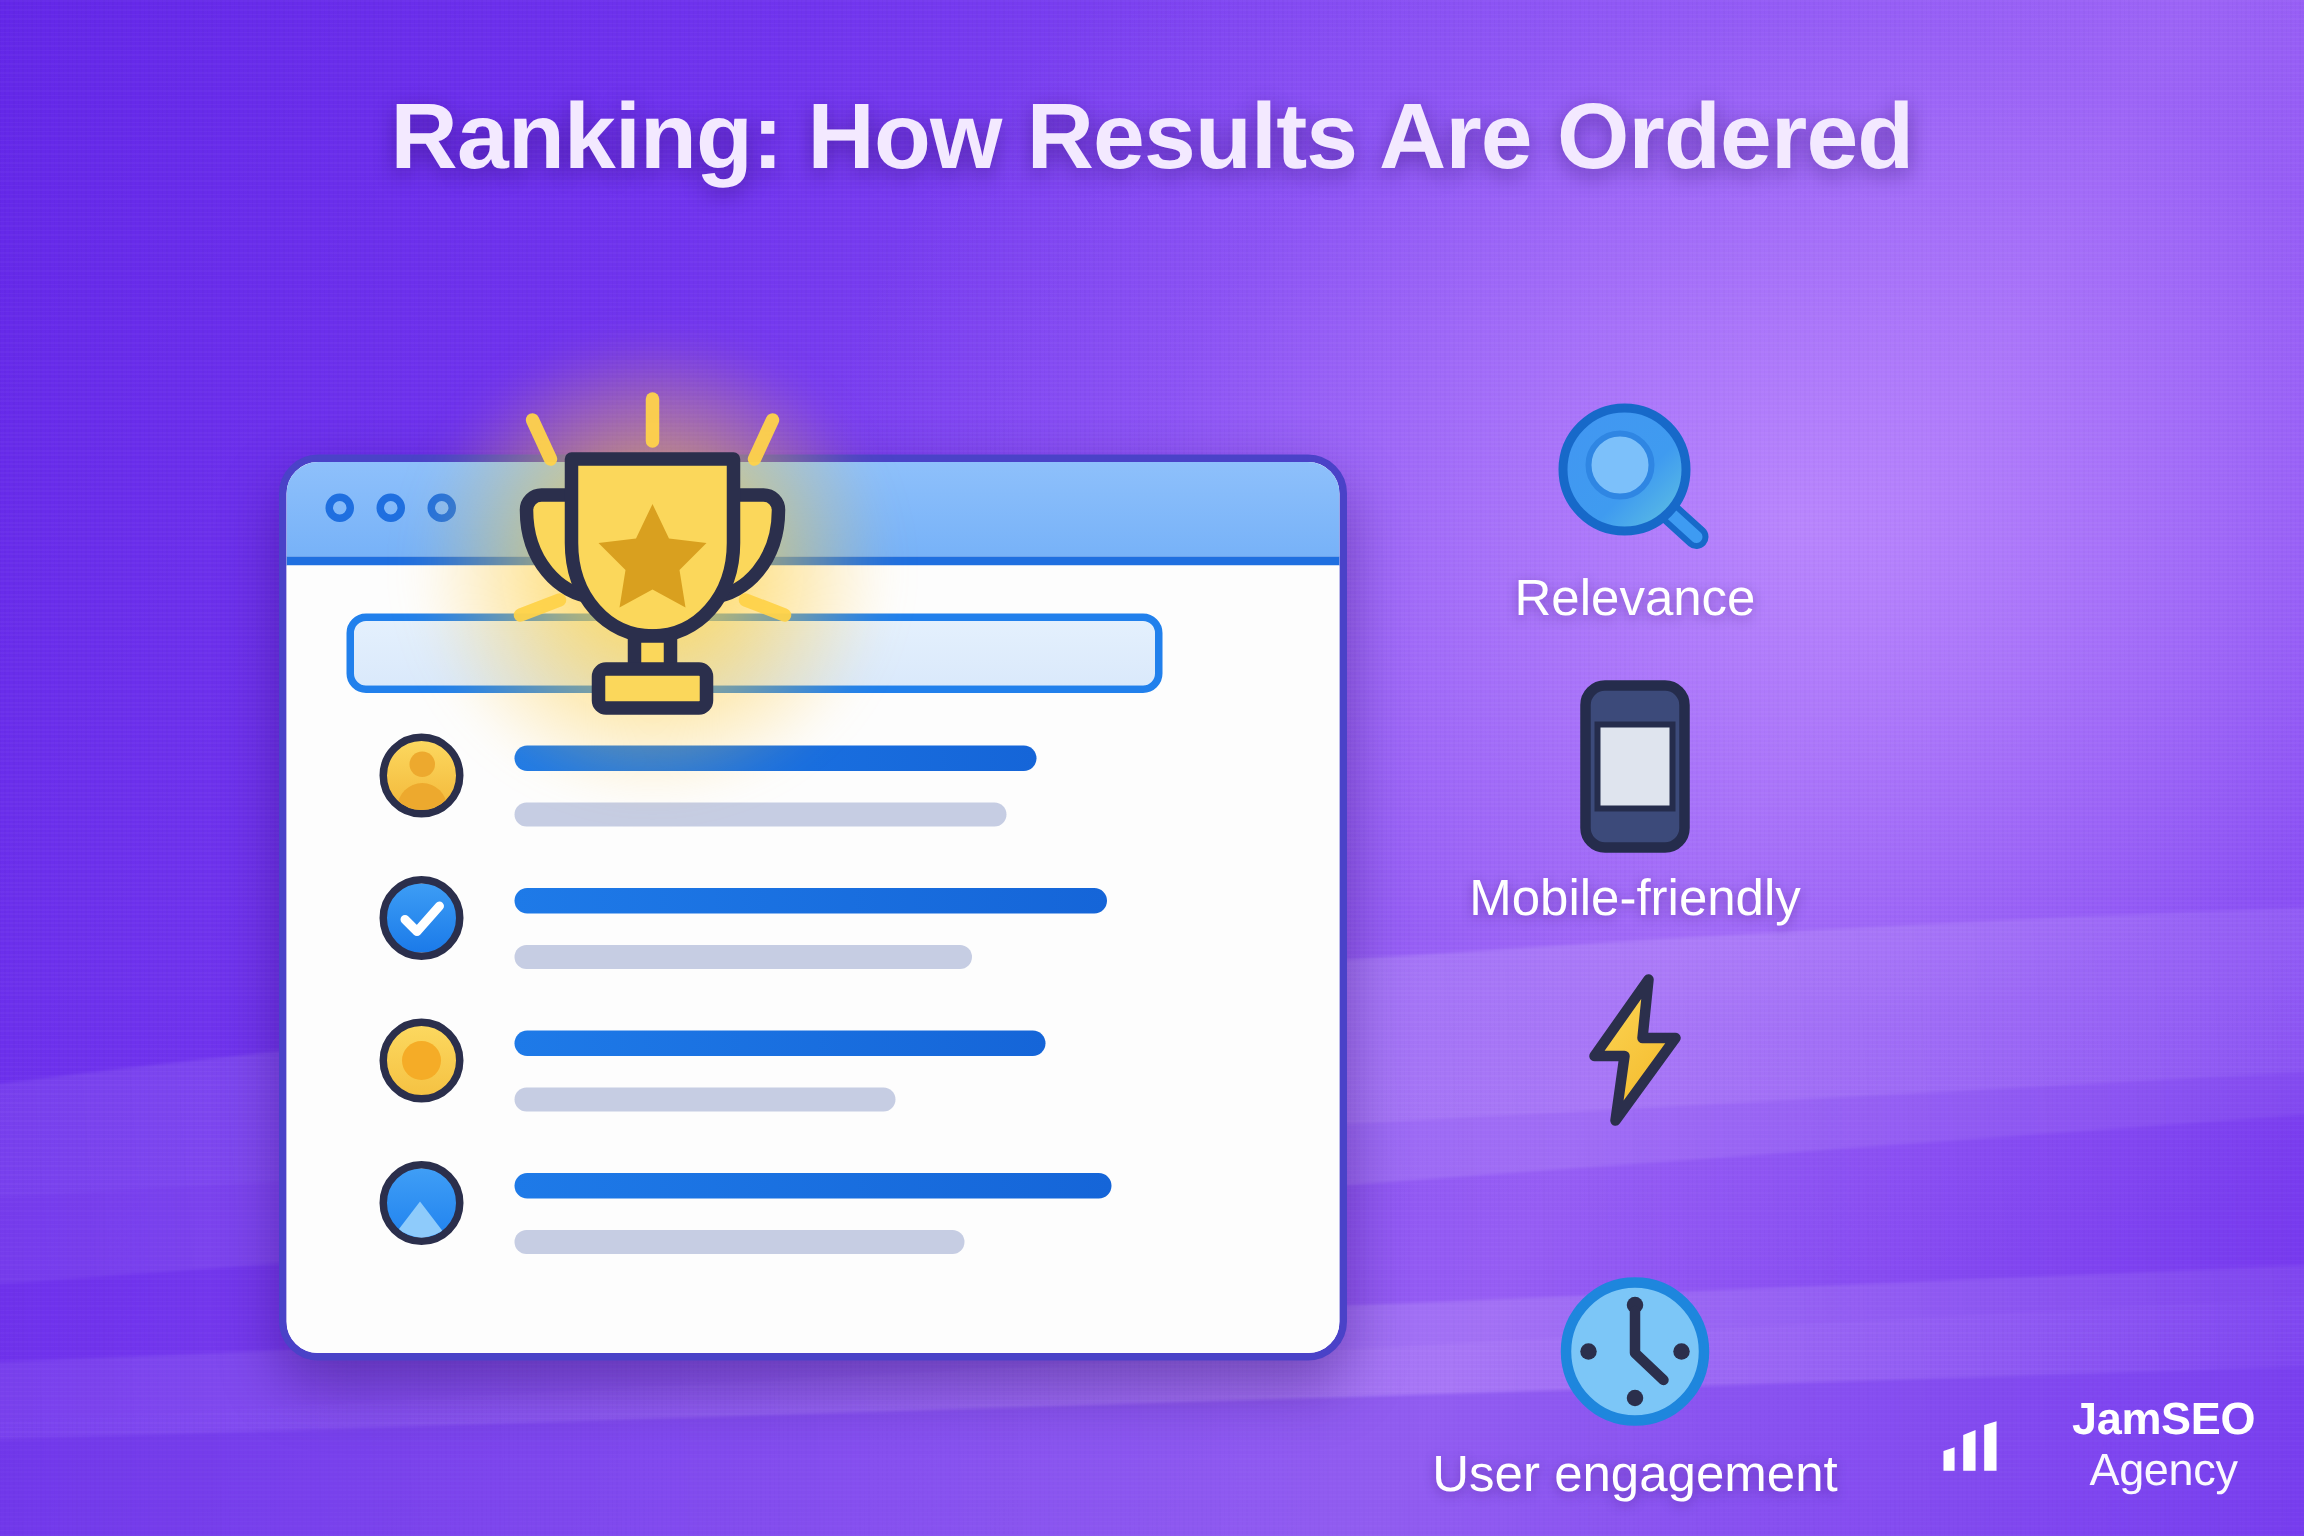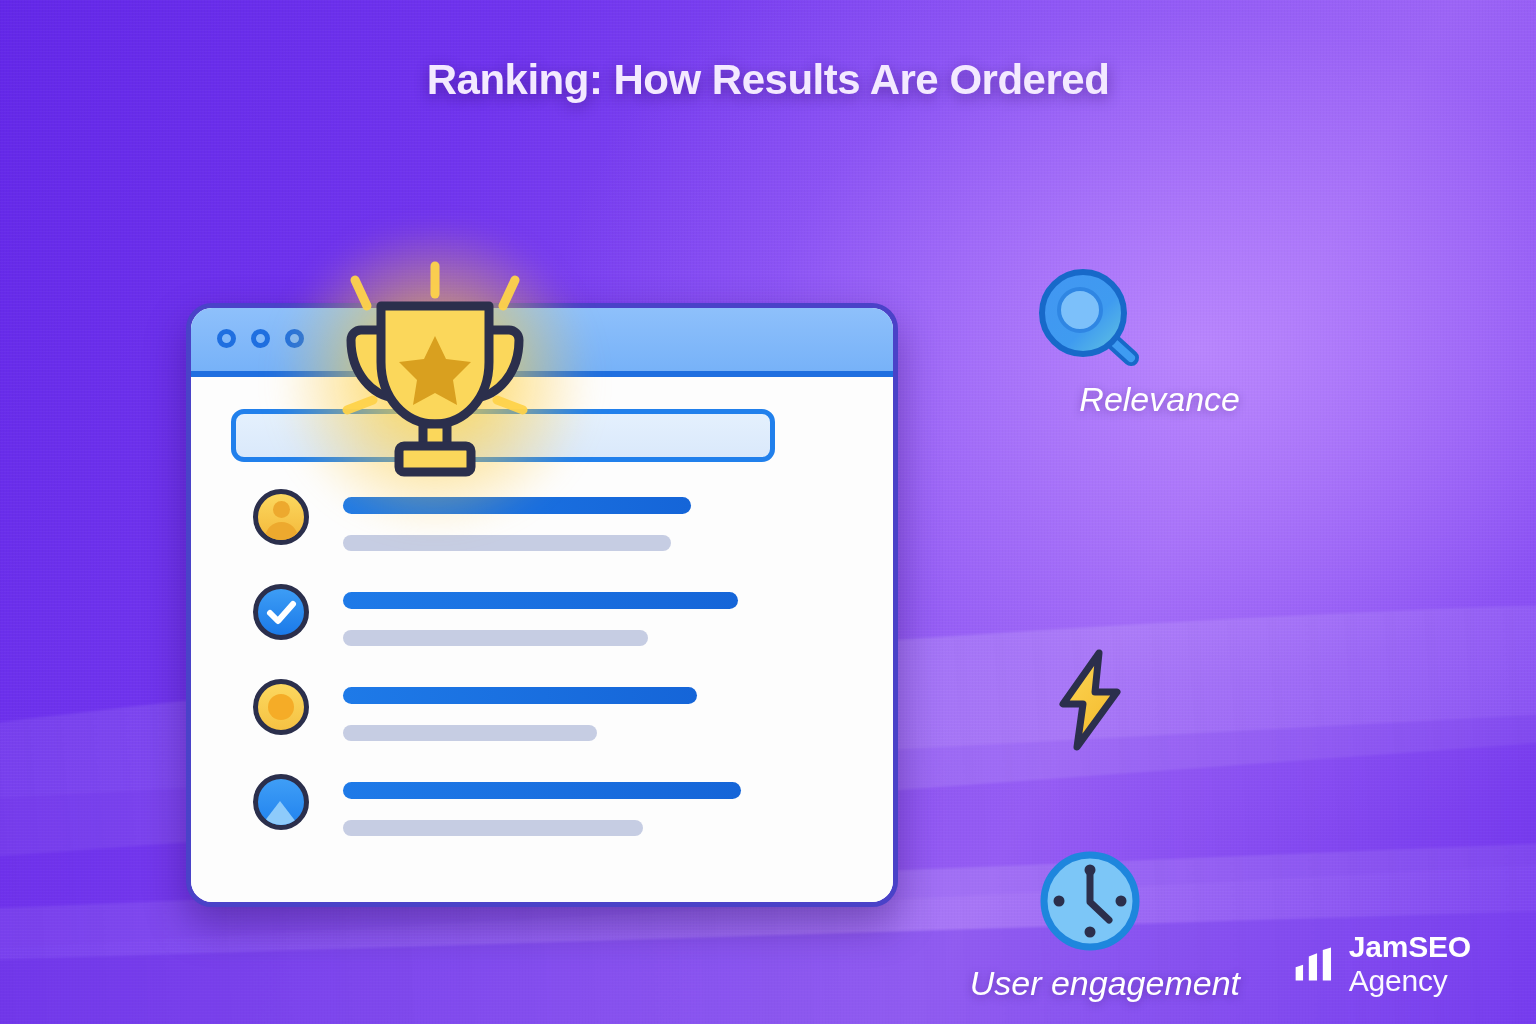--- a/index.html
+++ b/index.html
@@ -68,21 +68,21 @@
     filter: blur(1px);
   }
 
   
   .title {
     position: absolute;
     top: 56px;
     left: 0;
     width: 1536px;
     text-align: center;
-    font-size: 42px;
+    font-size: 62px;
     font-weight: bold;
     color: #f3e9ff;
     letter-spacing: -0.5px;
     text-shadow: 0 4px 14px rgba(40,8,90,.45);
   }
 
   
   .browser {
     position: absolute;
     left: 186px;
@@ -235,42 +235,42 @@
     height: 300px;
     margin: -150px 0 0 -155px;
     border-radius: 50%;
     background: radial-gradient(circle, rgba(255,214,70,.95) 0%, rgba(255,206,60,.55) 32%, rgba(255,200,60,.18) 58%, rgba(255,200,60,0) 74%);
     filter: blur(14px);
   }
 
   
   .feature {
     position: absolute;
-    text-align: right;
-    font-style: italic;
+    text-align: center;
   }
   .feature-label {
     color: #ffffff;
     font-size: 34px;
     white-space: nowrap;
     text-shadow: 0 2px 8px rgba(45,10,95,.35);
   }
   .feature-icon {
     display: block;
     margin: 0 auto 10px auto;
   }
 
   
   .logo {
     position: absolute;
     left: 1294px;
     top: 930px;
     display: flex;
     align-items: center;
     gap: 12px;
+    text-align: center;
   }
   .logo-text {
     color: #ffffff;
     font-size: 30px;
     letter-spacing: -0.2px;
   }
   .logo-text b { font-weight: bold; }
   .logo-text span { font-weight: normal; opacity: .97; }
 </style>
 </head>
@@ -369,20 +369,27 @@
         </linearGradient>
       </defs>
       <line x1="74" y1="70" x2="96" y2="90" stroke="#1769c9" stroke-width="16" stroke-linecap="round"></line>
       <line x1="74" y1="70" x2="96" y2="90" stroke="#3e9bf2" stroke-width="8" stroke-linecap="round"></line>
       <circle cx="48" cy="45" r="41" fill="url(#mg)" stroke="#1769c9" stroke-width="6"></circle>
       <circle cx="45" cy="42" r="21" fill="#7cc0fa" stroke="#2f86e3" stroke-width="4"></circle>
     </svg>
     <div class="feature-label">Relevance</div>
   </div>
 
+  <div class="feature" style="left:940px;top:452px;width:300px;">
+    <svg class="feature-icon" width="78" height="118" viewBox="0 0 78 118">
+      <rect x="6" y="5" width="66" height="108" rx="13" fill="#3c4a7a" stroke="#252c4c" stroke-width="7"></rect>
+      <rect x="14" y="31" width="50" height="56" fill="#dfe4ee" stroke="#252c4c" stroke-width="4"></rect>
+    </svg>
+    <div class="feature-label">Mobile-friendly</div>
+  </div>
 
   <div class="feature" style="left:940px;top:648px;width:300px;">
     <svg class="feature-icon" width="86" height="104" viewBox="0 0 86 104">
       <defs>
         <linearGradient id="bolt" x1="0" y1="0" x2="0.6" y2="1">
           <stop offset="0%" stop-color="#f5e8a8"></stop>
           <stop offset="22%" stop-color="#fbd14f"></stop>
           <stop offset="100%" stop-color="#f4bb2d"></stop>
         </linearGradient>
       </defs>

